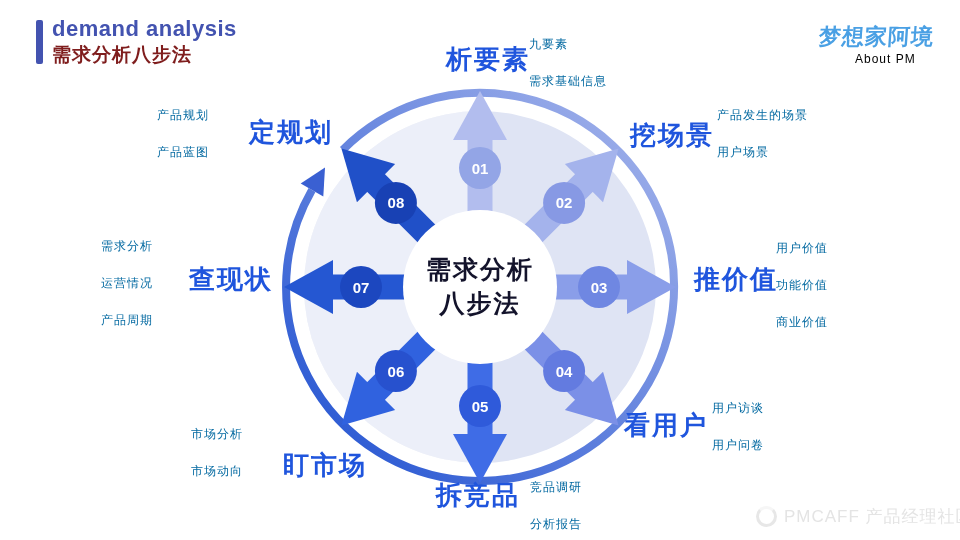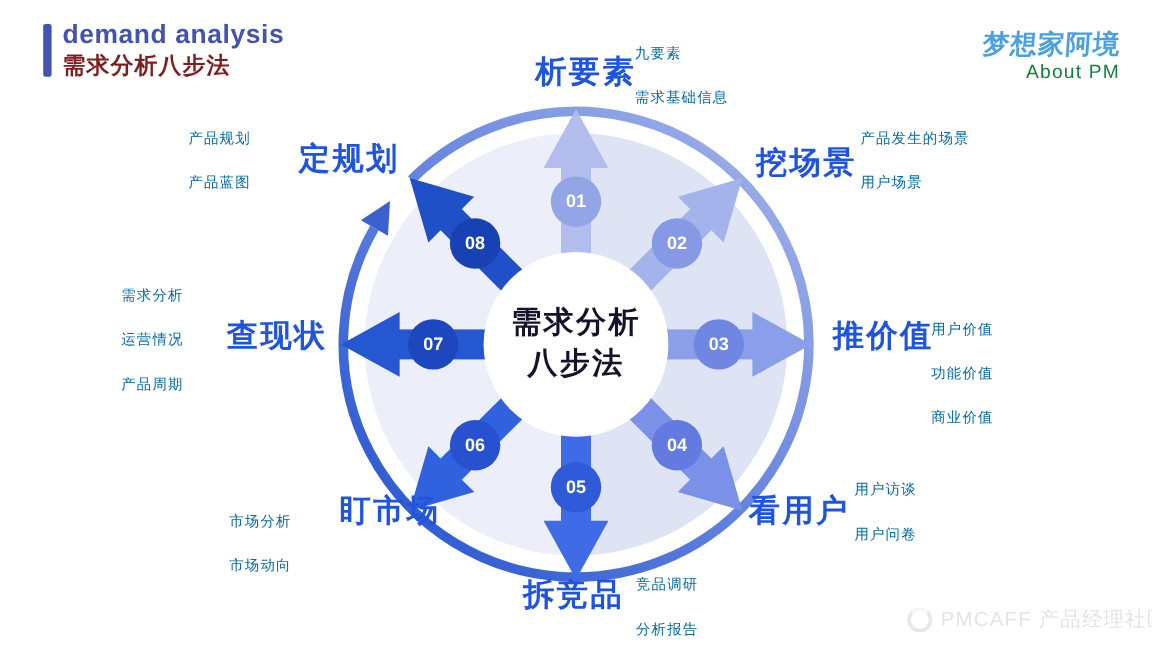--- a/index.html
+++ b/index.html
@@ -18,21 +18,21 @@
   }
   .title-zh{
     left:52px;top:42px;font-size:19px;font-weight:700;color:#7f1d1d;letter-spacing:1px;
   }
   
   .logo-name{
     right:26px;top:22px;font-size:22px;font-weight:700;color:#4aa0e4;letter-spacing:1px;
     transform:skewX(-4deg);
   }
   .logo-sub{
-    left:855px;top:52px;font-size:16px;color:#15803d;letter-spacing:1px;
+    left:855px;top:52px;font-size:12px;color:#000000;letter-spacing:1px;
   }
   
   .diagram{left:0;top:0;width:960px;height:540px;}
   
   .center-text{
     left:400px;top:252px;width:160px;text-align:center;
     font-size:25px;font-weight:700;color:#13132b;line-height:34px;letter-spacing:2px;
   }
   
   .step-label{
@@ -140,39 +140,39 @@
   <div>需求基础信息</div>
 </div>
 
 <div class="abs step-label" style="left:630px;top:118px;">挖场景</div>
 <div class="abs step-items" style="left:717px;top:97px;">
   <div>产品发生的场景</div>
   <div>用户场景</div>
 </div>
 
 <div class="abs step-label" style="left:694px;top:262px;">推价值</div>
-<div class="abs step-items" style="left:776px;top:230px;margin-top:26px;">
+<div class="abs step-items" style="left:776px;top:230px;">
   <div>用户价值</div>
   <div>功能价值</div>
   <div>商业价值</div>
 </div>
 
 <div class="abs step-label" style="left:624px;top:408px;">看用户</div>
 <div class="abs step-items" style="left:712px;top:390px;">
   <div>用户访谈</div>
   <div>用户问卷</div>
 </div>
 
 <div class="abs step-label" style="left:436px;top:478px;">拆竞品</div>
 <div class="abs step-items" style="left:530px;top:469px;">
   <div>竞品调研</div>
   <div>分析报告</div>
 </div>
 
-<div class="abs step-label" style="left:283px;top:408px;">盯市场</div>
+<div class="abs step-label" style="left:283px;top:448px;">盯市场</div>
 <div class="abs step-items" style="left:191px;top:416px;">
   <div>市场分析</div>
   <div>市场动向</div>
 </div>
 
 <div class="abs step-label" style="left:189px;top:262px;">查现状</div>
 <div class="abs step-items" style="left:101px;top:228px;">
   <div>需求分析</div>
   <div>运营情况</div>
   <div>产品周期</div>

